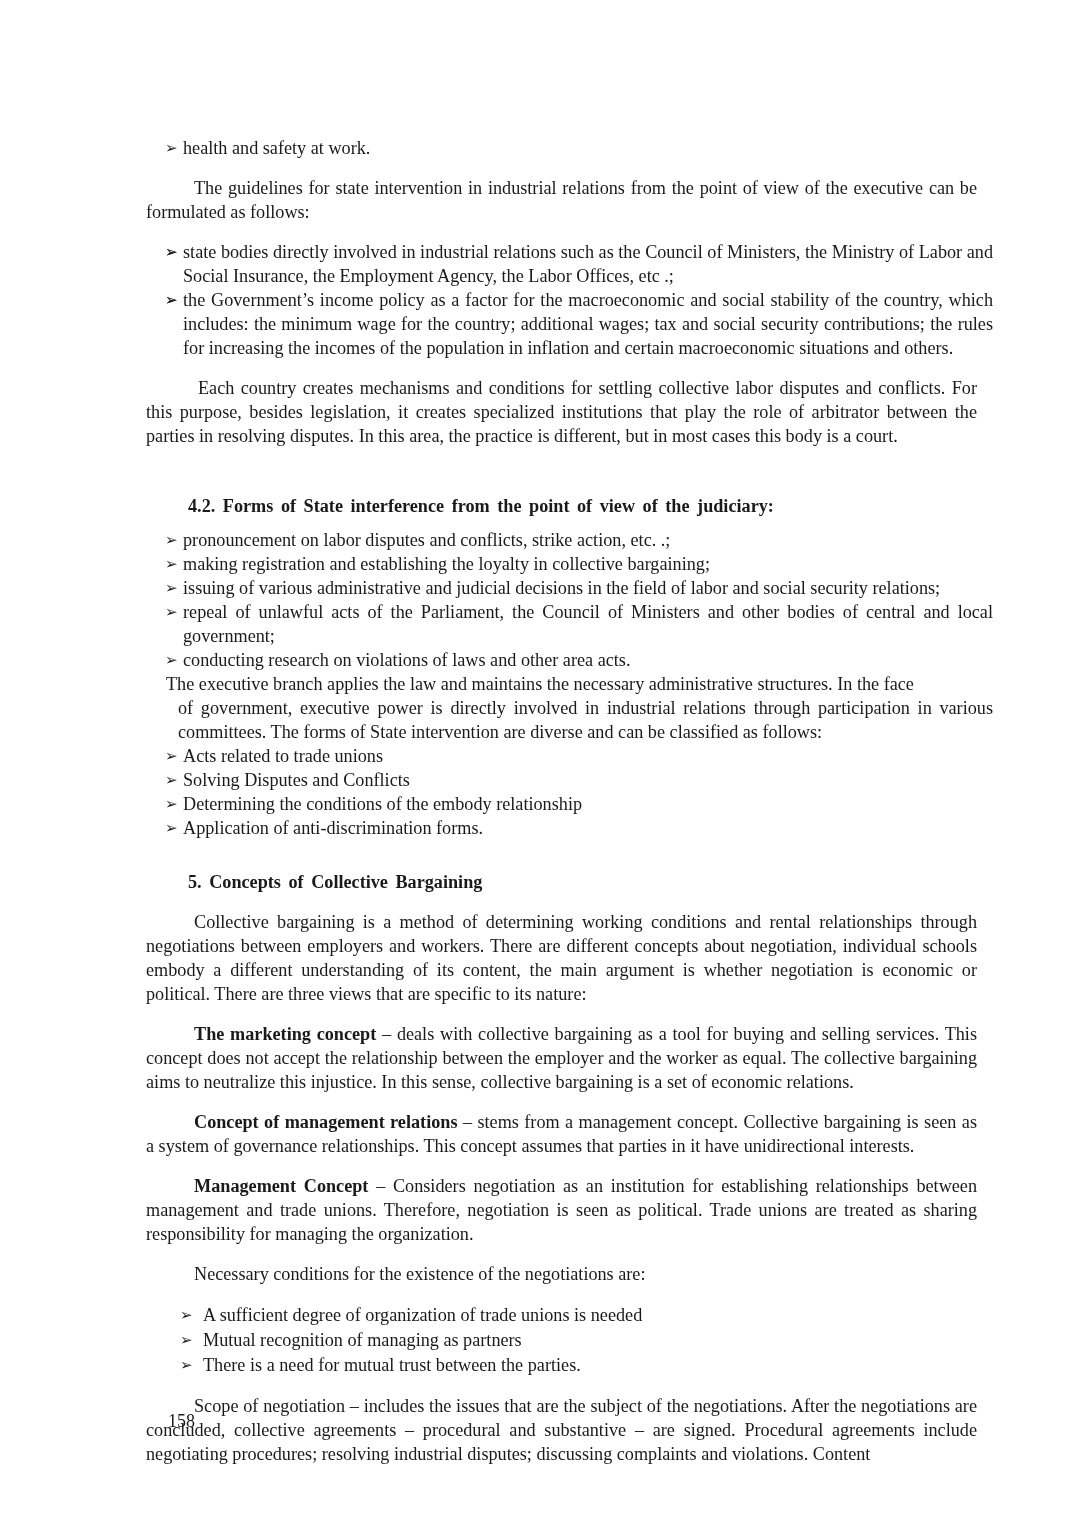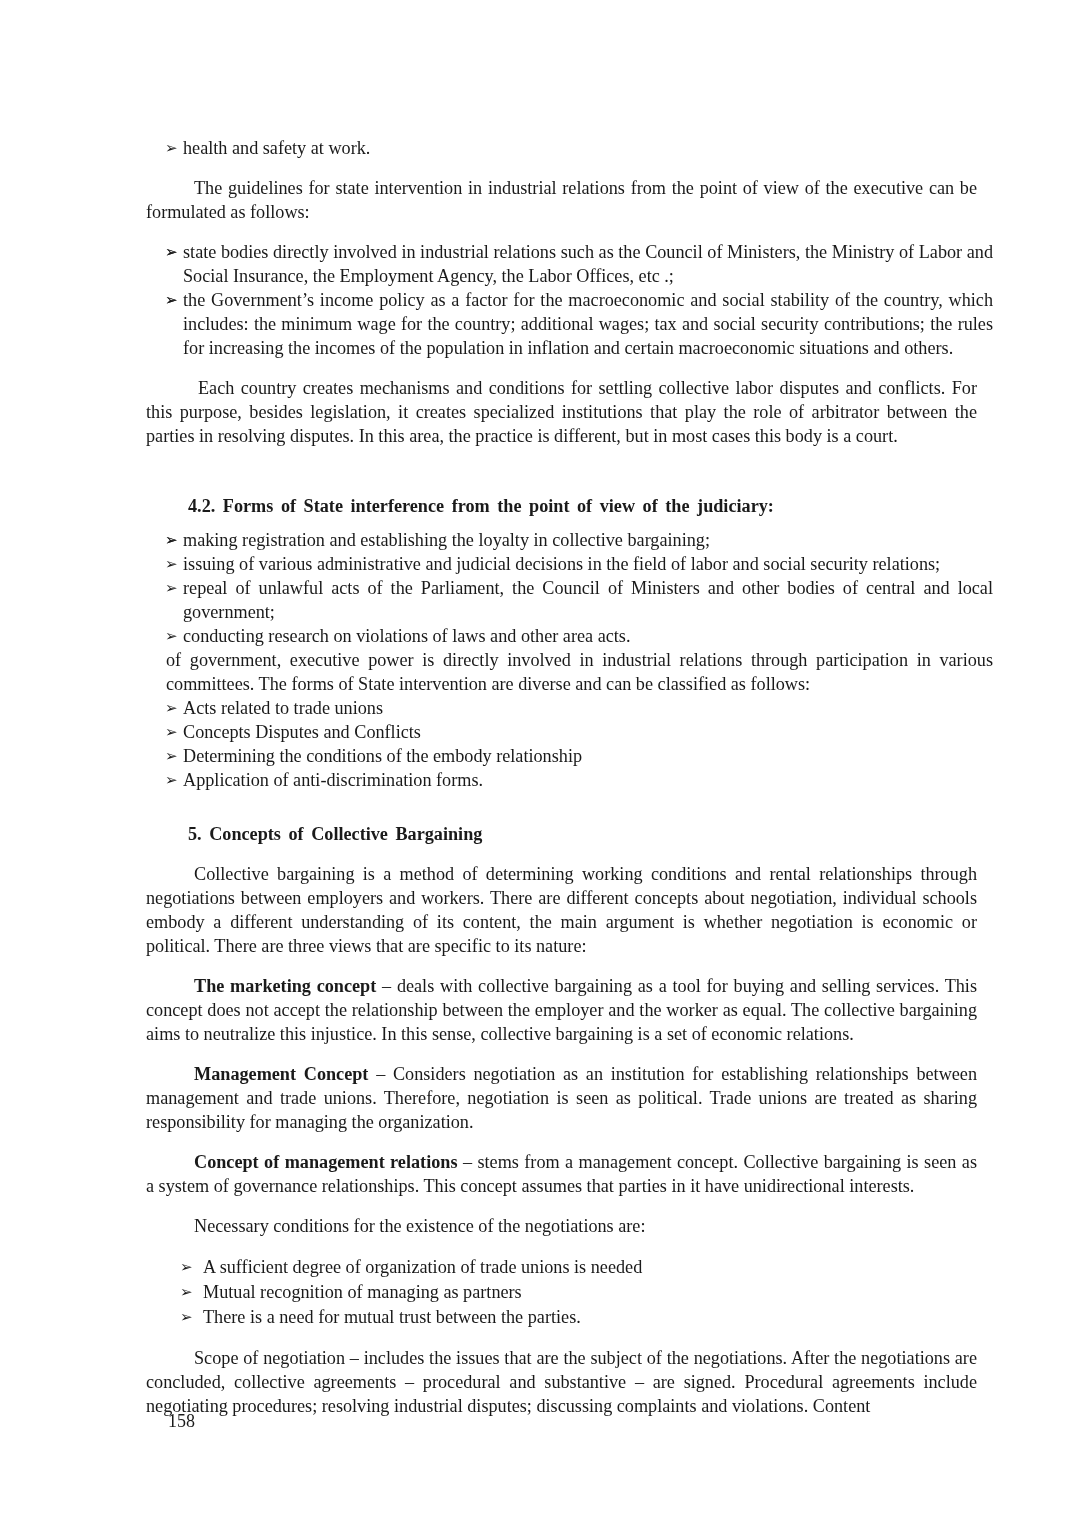--- a/index.html
+++ b/index.html
@@ -12,21 +12,21 @@
   .p { text-align: justify; text-indent: 48px; margin: 16px; }
   .bl { position: relative; margin: 0; text-align: justify; }
   .bl .arrow { position: absolute; left: 0; top: 0; font-size: 15px; }
   .list-a .bl { padding-left: 53px; margin-left: 0; }
   .list-a .bl .arrow { left: 35px; }
   .list-b .bl { padding-left: 18px; margin-left: 35px; }
   .list-b .bl .arrow { left: 0; }
   .list-c .bl { padding-left: 23px; margin-left: 50px; margin-bottom: 0; line-height: 25px; }
   .list-c .bl .arrow { left: 0; }
   .indent-shift { margin-left: 36px; text-align: justify; }
-  .indent-shift .rest { display: block; }
+  .indent-shift .rest { display: block; margin-left: 12px; }
   h3 { font-size: 18.2px; font-weight: bold; margin: 10px; padding-left: 48px; word-spacing: 3px; }
   .gap { height: 20px; }
   b { font-weight: bold; }
   .pagenum { position: absolute; left: 168px; top: 1409px; font-size: 18px; }
 </style>
 </head>
 <body>
 
 <div class="page">
 
@@ -41,43 +41,44 @@
     <p class="bl"><span class="arrow">➢</span><span>state bodies directly involved in industrial relations such as the Council of Ministers, the Ministry of Labor and Social Insurance, the Employment Agency, the Labor Offices, etc .;</span></p>
     <p class="bl"><span class="arrow">➢</span></p>
     <p class="bl"><span class="arrow">➢</span><span>the Government’s income policy as a factor for the macroeconomic and social stability of the country, which includes: the minimum wage for the country; additional wages; tax and social security contributions; the rules for increasing the incomes of the population in inflation and certain macroeconomic situations and others.</span></p>
   </div>
   <p class="p" style="text-indent:52px">Each country creates mechanisms and conditions for settling collective labor disputes and conflicts. For this purpose, besides legislation, it creates specialized institutions that play the role of arbitrator between the parties in resolving disputes. In this area, the practice is different, but in most cases this body is a court.</p>
 
   <div class="gap"></div>
 
   <h3>4.2. Forms of State interference from the point of view of the judiciary:</h3>
   <div class="list-b">
-    <p class="bl"><span class="arrow">➢</span></p>
+    <p class="bl"><span class="arrow">➢</span><span>pronouncement on labor disputes and conflicts, strike action, etc. .;</span></p>
     <p class="bl"><span class="arrow">➢</span><span>making registration and establishing the loyalty in collective bargaining;</span></p>
     <p class="bl"><span class="arrow">➢</span><span>issuing of various administrative and judicial decisions in the field of labor and social security relations;</span></p>
     <p class="bl"><span class="arrow">➢</span><span>repeal of unlawful acts of the Parliament, the Council of Ministers and other bodies of central and local government;</span></p>
     <p class="bl"><span class="arrow">➢</span><span>conducting research on violations of laws and other area acts.</span></p>
   </div>
   <div class="indent-shift">
+    <span>The executive branch applies the law and maintains the necessary administrative structures. In the face</span>
     <span class="rest">of government, executive power is directly involved in industrial relations through participation in various committees. The forms of State intervention are diverse and can be classified as follows:</span>
   </div>
   <div class="list-b">
     <p class="bl"><span class="arrow">➢</span><span>Acts related to trade unions</span></p>
-    <p class="bl"><span class="arrow">➢</span><span>Concepts Disputes and Conflicts</span></p>
+    <p class="bl"><span class="arrow">➢</span><span>Solving Disputes and Conflicts</span></p>
     <p class="bl"><span class="arrow">➢</span><span>Determining the conditions of the embody relationship</span></p>
     <p class="bl"><span class="arrow">➢</span><span>Application of anti-discrimination forms.</span></p>
   </div>
 
   <div class="gap"></div>
 
   <h3>5. Concepts of Collective Bargaining</h3>
   <p class="p">Collective bargaining is a method of determining working conditions and rental relationships through negotiations between employers and workers. There are different concepts about negotiation, individual schools embody a different understanding of its content, the main argument is whether negotiation is economic or political. There are three views that are specific to its nature:</p>
   <p class="p"><b>The marketing concept</b><span> – deals with collective bargaining as a tool for buying and selling services. This concept does not accept the relationship between the employer and the worker as equal. The collective bargaining aims to neutralize this injustice. In this sense, collective bargaining is a set of economic relations.</span></p>
+  <p class="p"><b>Concept of management relations</b><span> – stems from a management concept. Collective bargaining is seen as a system of governance relationships. This concept assumes that parties in it have unidirectional interests.</span></p>
   <p class="p"><b>Management Concept</b><span> – Considers negotiation as an institution for establishing relationships between management and trade unions. Therefore, negotiation is seen as political. Trade unions are treated as sharing responsibility for managing the organization.</span></p>
-  <p class="p"><b>Concept of management relations</b><span> – stems from a management concept. Collective bargaining is seen as a system of governance relationships. This concept assumes that parties in it have unidirectional interests.</span></p>
   <p class="p" style="line-height:25px">Necessary conditions for the existence of the negotiations are:</p>
   <div class="list-c">
     <p class="bl"><span class="arrow">➢</span><span>A sufficient degree of organization of trade unions is needed</span></p>
     <p class="bl"><span class="arrow">➢</span><span>Mutual recognition of managing as partners</span></p>
     <p class="bl"><span class="arrow">➢</span><span>There is a need for mutual trust between the parties.</span></p>
   </div>
   <p class="p">Scope of negotiation – includes the issues that are the subject of the negotiations. After the negotiations are concluded, collective agreements – procedural and substantive – are signed. Procedural agreements include negotiating procedures; resolving industrial disputes; discussing complaints and violations. Content</p>
 </div>
 
 <div class="pagenum">158</div>

